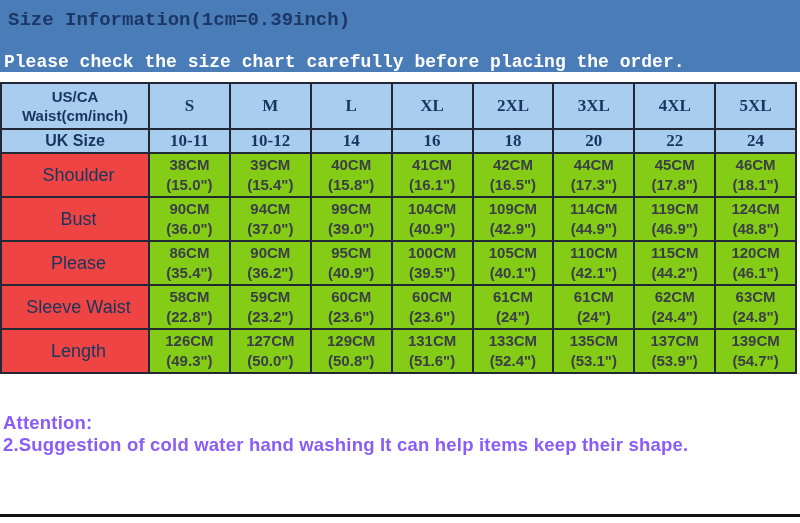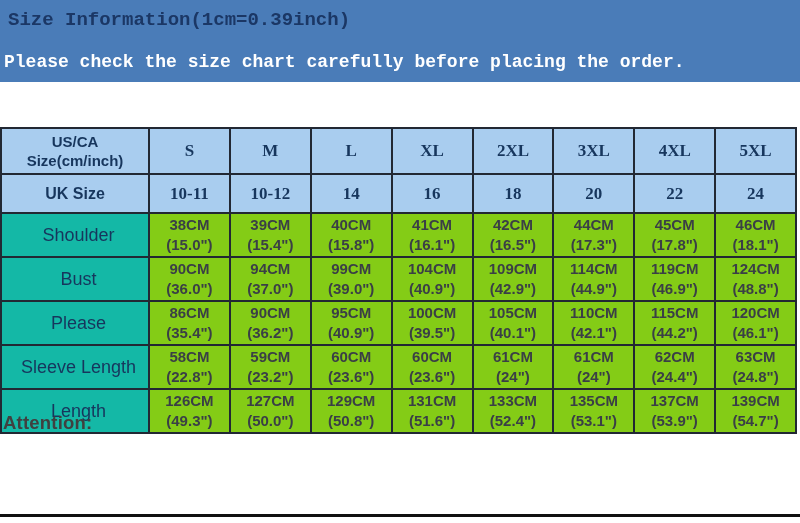--- a/index.html
+++ b/index.html
@@ -7,21 +7,21 @@
     width: 800px; height: 523px;
     position: relative;
     background: #ffffff;
     overflow: hidden;
     font-family: "Liberation Sans", sans-serif;
   }
 
   
   .banner {
     position: absolute; top: 0; left: 0;
-    width: 800px; height: 82px;
+    width: 800px; height: 72px;
     background: #4A7CB8;
   }
   .banner-title {
     position: absolute; left: 8px; top: 9px;
     font-family: "Liberation Mono", monospace;
     font-size: 19px; font-weight: 700;
     color: #1B3765; white-space: nowrap;
   }
   .banner-warning {
     position: absolute; left: 4px; top: 52px;
@@ -29,31 +29,30 @@
     font-size: 18px; font-weight: 700;
     color: #FFFFFF; white-space: nowrap;
   }
 
   
   .size-table {
     position: absolute; top: 82px; left: 0;
     width: 797px;
     border-collapse: collapse;
     table-layout: fixed;
-    margin-top: 45px;
   }
   .size-table th, .size-table td {
     border: 2px solid #222833;
     text-align: center; vertical-align: middle;
     padding: 0; overflow: hidden;
   }
   .size-table col.label-col { width: 148px; }
 
   thead tr { height: 46px; }
-  tr.region-row { height: 39px; }
+  tr.region-row { height: 24px; }
   tr.measure-row { height: 44px; }
   .corner-h {
     background: #A9CDEF;
     color: #17365D; font-size: 15px; font-weight: 700;
     line-height: 19px;
   }
   th.size-col {
     background: #A9CDEF;
     color: #17365D;
     font-family: "Liberation Serif", serif;
@@ -63,34 +62,34 @@
     background: #A9CDEF;
     color: #17365D; font-size: 16px; font-weight: 700;
   }
   td.region-val {
     background: #A9CDEF;
     color: #17365D;
     font-family: "Liberation Serif", serif;
     font-size: 17px; font-weight: 700;
   }
   th.measure-label {
-    background: #14b8a6;
+    background: #ef4444;
     color: #17365D; font-size: 18px; font-weight: 400; padding-left: 7px;
   }
   td.measure-val { background: #84cc16; }
   .val-cm, .val-inch {
     color: #3A3F46; font-size: 15px; font-weight: 700;
     line-height: 20px;
   }
 
   
   .attention {
     position: absolute; top: 412px; left: 3px;
     width: 794px;
-    color: #404040; font-size: 18.5px; font-weight: 600;
+    color: #8b5cf6; font-size: 18.5px; font-weight: 600;
     line-height: 22px; letter-spacing: 0.2px;
   }
   .bottom-rule {
     position: absolute; top: 514px; left: 0;
     width: 800px; height: 3px;
     background: #101010;
   }
 </style>
 </head>
 <body>
@@ -101,21 +100,21 @@
 </div>
 
 <table class="size-table">
   <colgroup>
     <col class="label-col">
   </colgroup>
   <thead>
     <tr id="size-header-row">
       <th class="corner-h">
         <div>US/CA</div>
-        <div>Size(cm/inch)</div>
+        <div>Waist(cm/inch)</div>
       </th>
     <th class="size-col">S</th>
         <th class="size-col">M</th>
         <th class="size-col">L</th>
         <th class="size-col">XL</th>
         <th class="size-col">2XL</th>
         <th class="size-col">3XL</th>
         <th class="size-col">4XL</th>
         <th class="size-col">5XL</th>
       </tr>
@@ -231,21 +230,21 @@
         <td class="measure-val">
           <div class="val-cm">115CM</div>
           <div class="val-inch">(44.2")</div>
         </td>
         <td class="measure-val">
           <div class="val-cm">120CM</div>
           <div class="val-inch">(46.1")</div>
         </td>
       </tr>
       <tr class="measure-row">
-        <th class="measure-label">Sleeve Length</th>
+        <th class="measure-label">Sleeve Waist</th>
         <td class="measure-val">
           <div class="val-cm">58CM</div>
           <div class="val-inch">(22.8")</div>
         </td>
         <td class="measure-val">
           <div class="val-cm">59CM</div>
           <div class="val-inch">(23.2")</div>
         </td>
         <td class="measure-val">
           <div class="val-cm">60CM</div>
@@ -305,15 +304,16 @@
         <td class="measure-val">
           <div class="val-cm">139CM</div>
           <div class="val-inch">(54.7")</div>
         </td>
       </tr>
     </tbody>
 </table>
 
 <div class="attention">
   <div>Attention:</div>
+  <div>2.Suggestion of cold water hand washing It can help items keep their shape.</div>
 </div>
 
 <div class="bottom-rule"></div>
 
 </body></html>

